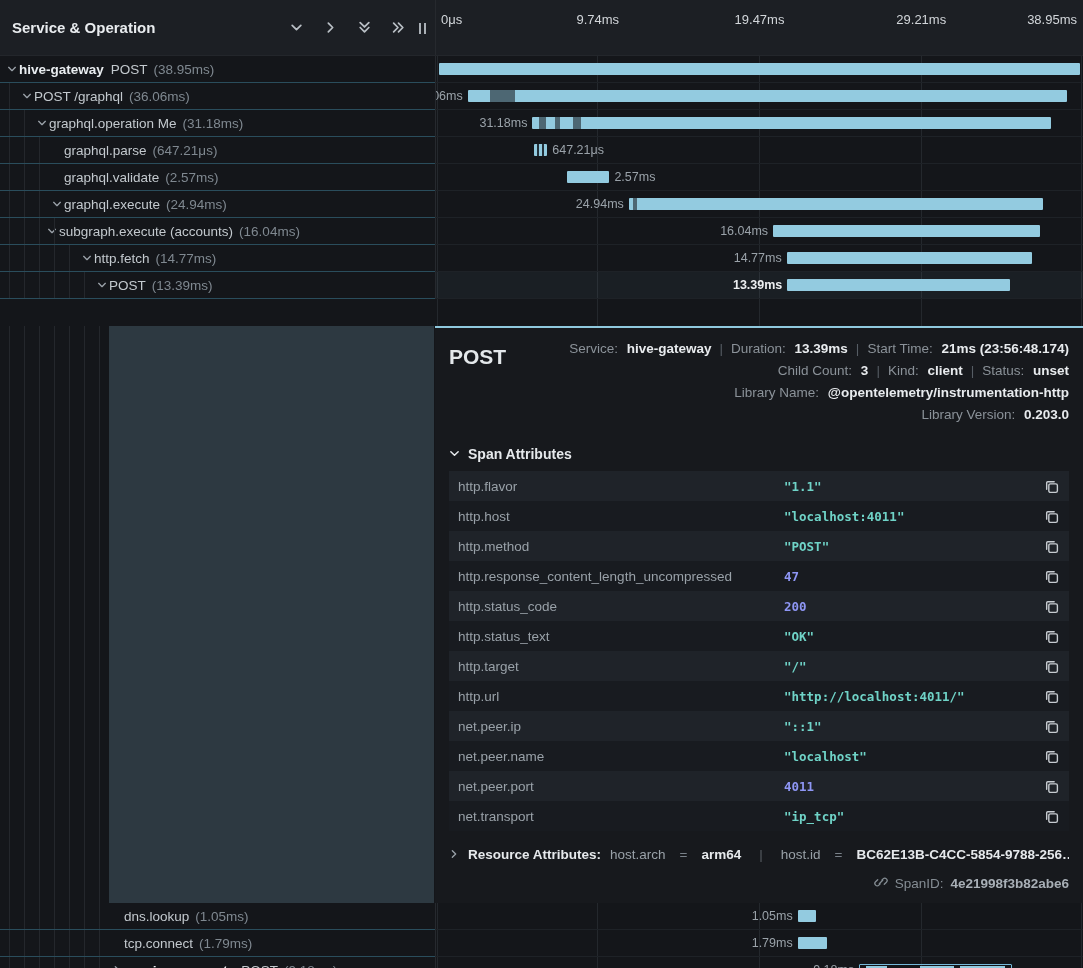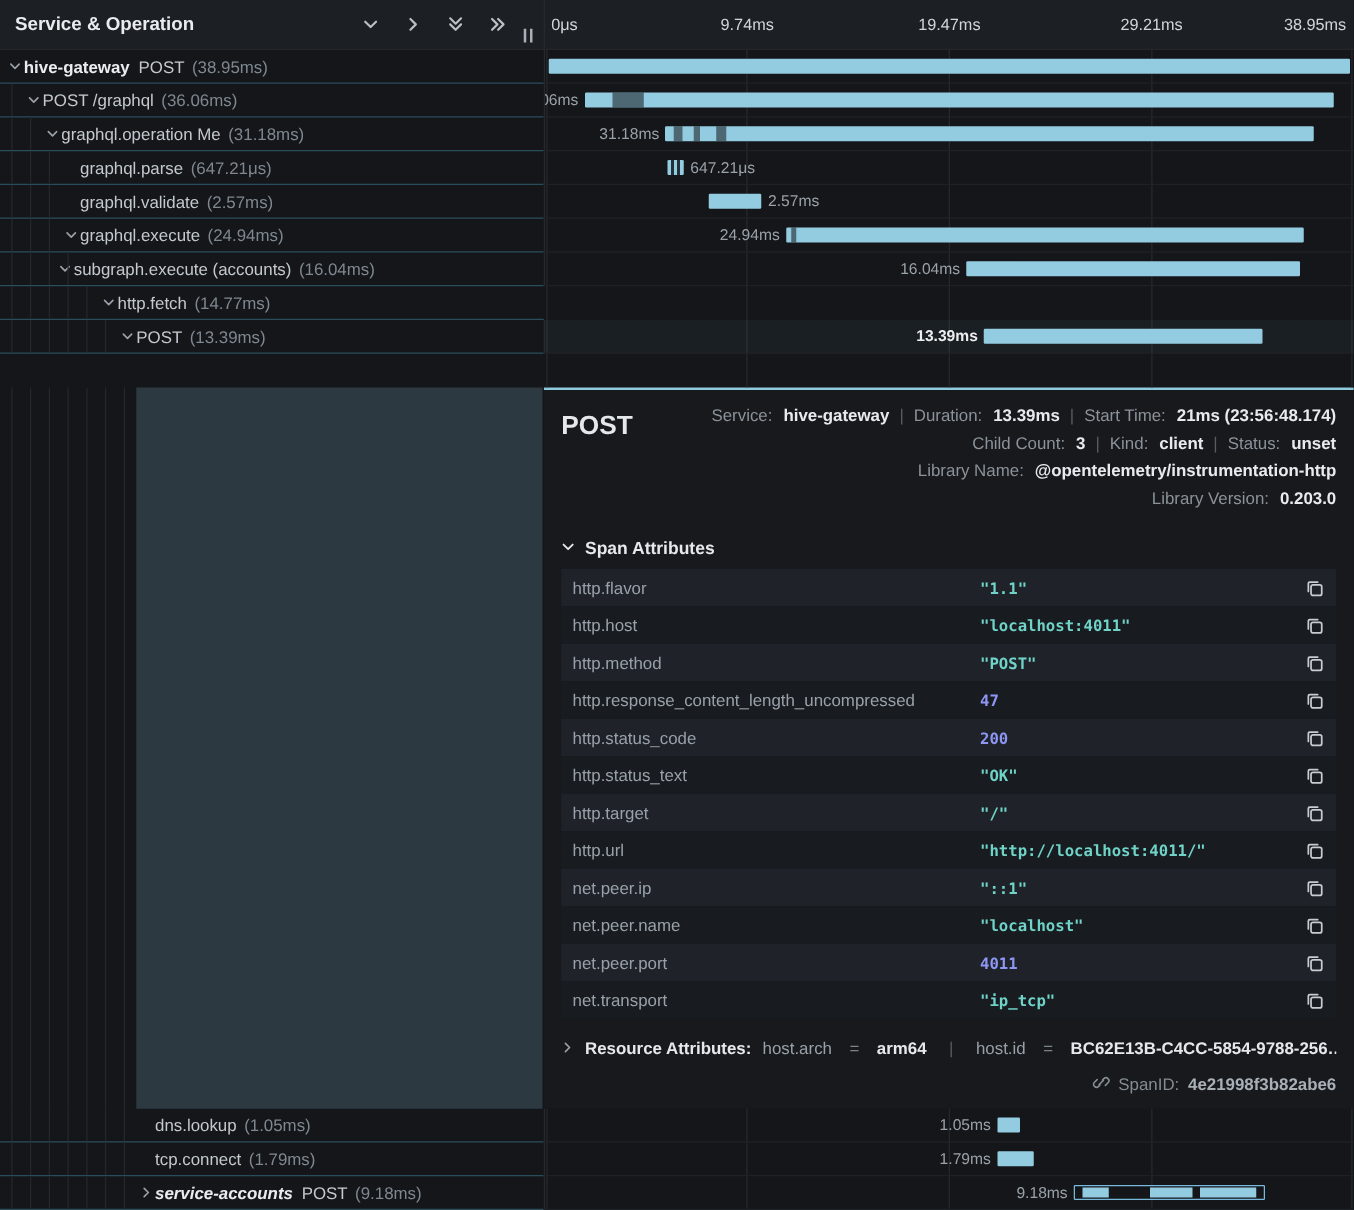--- a/index.html
+++ b/index.html
@@ -8,21 +8,21 @@
     background:#14161a;
     font-family:"Liberation Sans", sans-serif;
     color:#c9ced3;
     position:relative;
     --bar:#93cbe0; --accent:#8fc9de; --str:#6fd3c7; --num:#8e96f4;
     --teal-border:#2a4d5c; --grid:#24282d; --rowline:#1e2227;
   }
   .app{ position:absolute; inset:0; }
 
   
-  .topbar{ height:40px; display:flex; position:relative; background:#1c1f24; border-bottom:1px solid #23262b; }
+  .topbar{ height:56px; display:flex; position:relative; background:#1c1f24; border-bottom:1px solid #23262b; }
   .tree-head{ width:435px; display:flex; align-items:center; padding:0 14px 0 12px; }
   .tree-head .title{ font-size:15px; font-weight:700; color:#e9ecef; }
   .head-icons{ margin-left:auto; display:flex; gap:17px; align-items:center; padding-right:14px; }
   .head-icons button{ background:none; border:none; color:#b9bfc5; cursor:pointer; display:flex; align-items:center; padding:2px; }
   .time-head{ flex:1; position:relative; font-size:13px; color:#d2d6da; border-left:1px solid #26292e; }
   .tick{ position:absolute; top:12px; white-space:nowrap; }
   .drag-handle{ position:absolute; left:419px; top:23px; display:flex; gap:3px; cursor:col-resize; }
   .drag-handle i{ display:block; width:2px; height:11px; background:#aab0b6; }
 
   
@@ -262,20 +262,24 @@
           <span class="guide" style="left: 54px;"></span>
           <span class="guide" style="left: 69px;"></span>
           <span class="tw">
             <svg viewBox="0 0 12 12" width="10" height="10">
               <polyline points="2,4 6,8 10,4" fill="none" stroke="currentColor" stroke-width="1.6" stroke-linecap="round" stroke-linejoin="round"></polyline>
             </svg>
           </span>
           <span class="op">http.fetch</span>
           <span class="dur">(14.77ms)</span>
         </div>
+        <div class="cell-time">
+          <div class="bar" style="left: 54.2%; width: 37.9%;"></div>
+          <span class="bar-label" style="right: calc(45.8% + 5px);">14.77ms</span>
+        </div>
       </div>
       <div class="row selected">
         <div class="cell-tree" style="padding-left: 94px;">
           <span class="guide" style="left: 9px;"></span>
           <span class="guide" style="left: 24px;"></span>
           <span class="guide" style="left: 39px;"></span>
           <span class="guide" style="left: 54px;"></span>
           <span class="guide" style="left: 69px;"></span>
           <span class="guide" style="left: 84px;"></span>
           <span class="tw">

